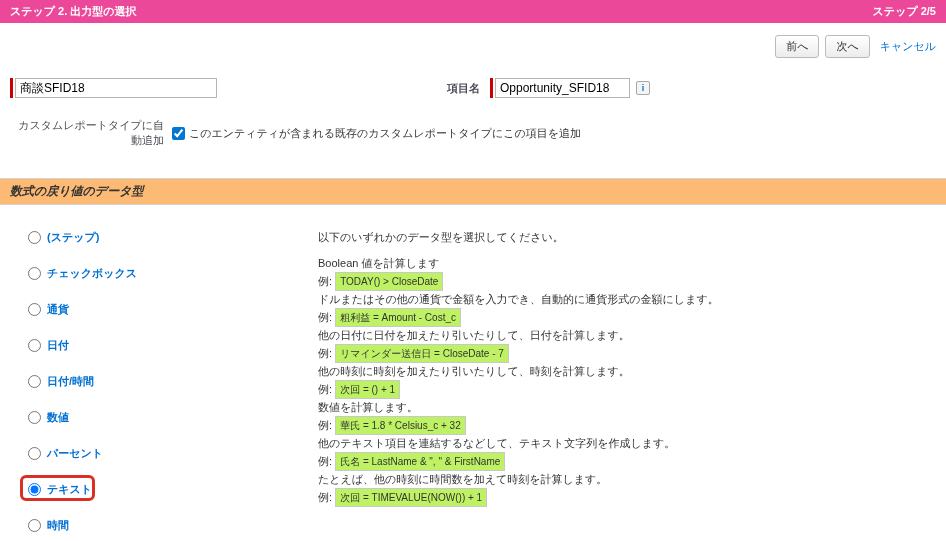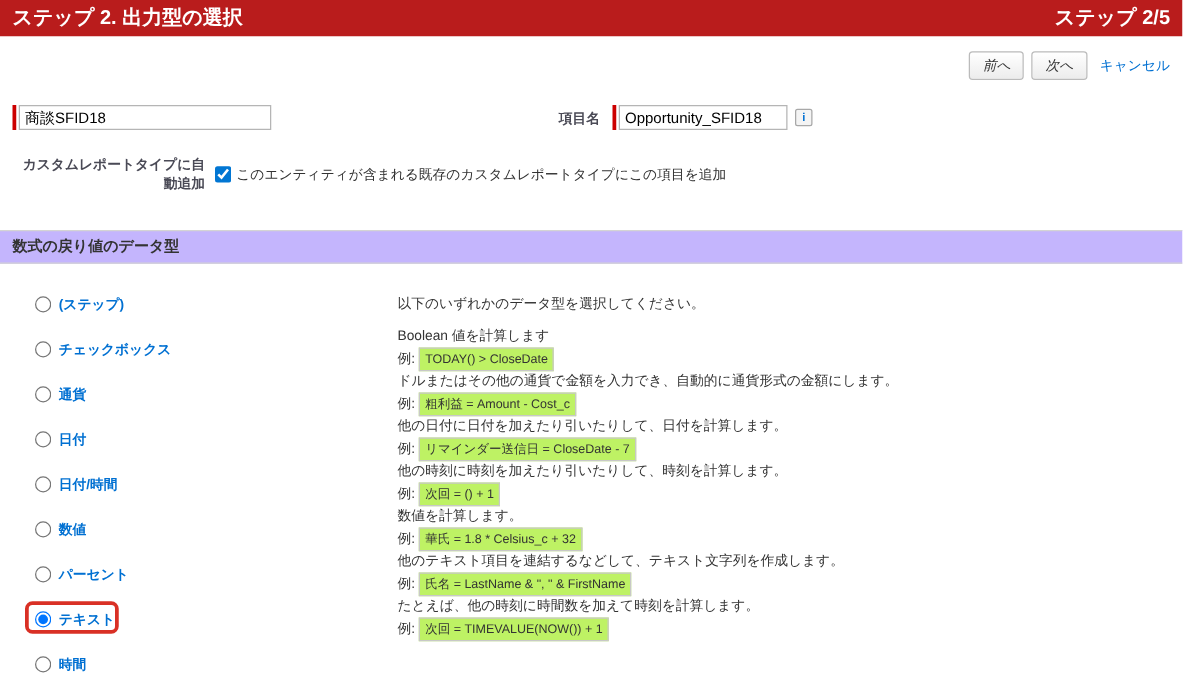--- a/index.html
+++ b/index.html
@@ -4,45 +4,44 @@
 <style>
   * { box-sizing: border-box; margin: 0; padding: 0; }
   body {
     font-family: Arial, "Hiragino Kaku Gothic Pro", "Meiryo", sans-serif;
     font-size: 11px;
     color: #333;
     background: #fff;
     width: 946px;
   }
   .step-header {
-    background: #b91c1c;
+    background: #ec4899;
     color: #fff;
     display: flex;
     justify-content: space-between;
     align-items: center;
     padding: 4px 10px;
-    font-size: 16px;
+    font-size: 11px;
     font-weight: bold;
   }
   .nav-row {
     display: flex;
     justify-content: flex-end;
     align-items: center;
     gap: 6px;
     padding: 12px 10px 20px 10px;
   }
   .nav-btn {
     background: linear-gradient(#fff, #ececec);
     border: 1px solid #bbb;
     border-radius: 3px;
     padding: 3px 10px;
     font-size: 11px;
     cursor: pointer;
     color: #333;
-    font-style: italic;
   }
   .cancel-link {
     color: #0070d2;
     font-size: 11px;
     cursor: pointer;
     margin-left: 4px;
   }
   .fields-row {
     display: flex;
     align-items: center;
@@ -95,36 +94,37 @@
   }
   .auto-add-row {
     display: flex;
     align-items: center;
     padding: 0 10px 30px 10px;
   }
   .auto-add-label {
     width: 162px;
     text-align: right;
     font-size: 11px;
-    font-weight: bold;
+    font-weight: normal;
     padding-right: 8px;
     color: #4a4a56;
   }
   .auto-add-check {
     accent-color: #0176d3;
     margin-right: 4px;
   }
   .auto-add-text { font-size: 11px; }
   .section-title {
-    background: #c4b5fd;
+    background: #fdba74;
     border-top: 1px solid #d4d4d4;
     border-bottom: 1px solid #d4d4d4;
     padding: 4px 10px;
     font-size: 12px;
     font-weight: bold;
+    font-style: italic;
   }
   .type-area {
     display: flex;
     padding: 14px 10px 10px 28px;
   }
   .type-col-left { width: 290px; }
   .type-col-right { flex: 1; }
   .type-row {
     display: flex;
     align-items: center;

